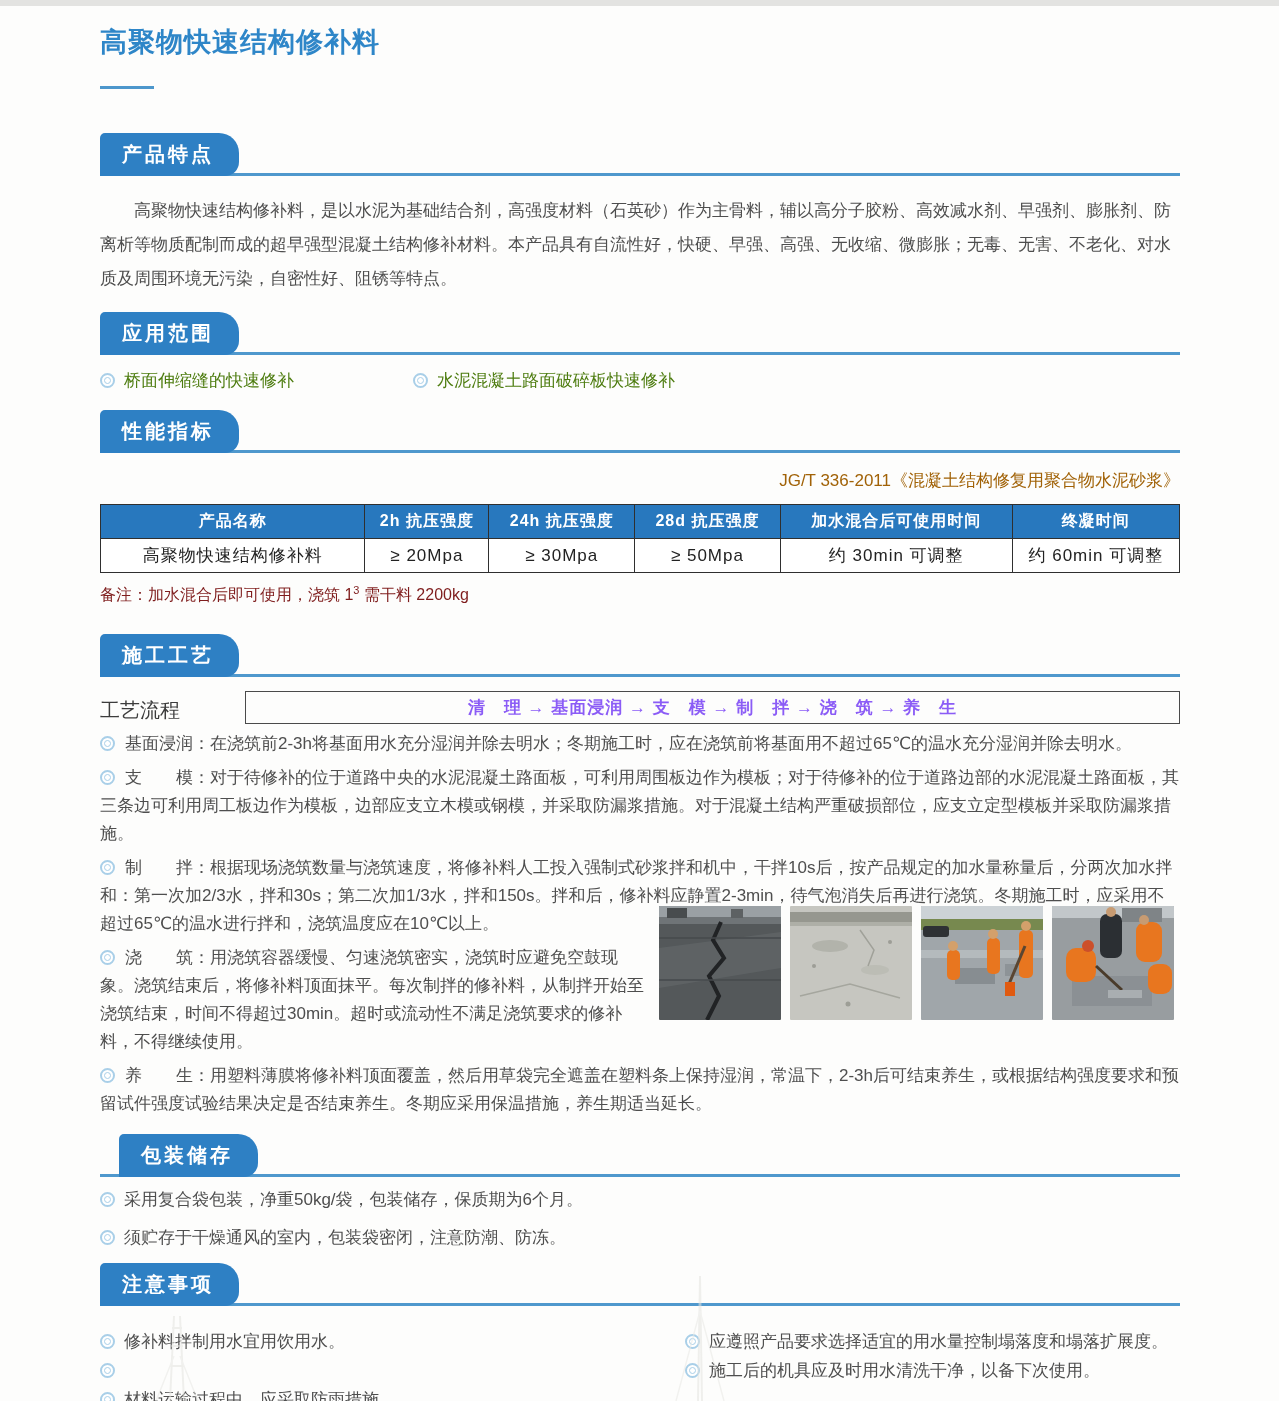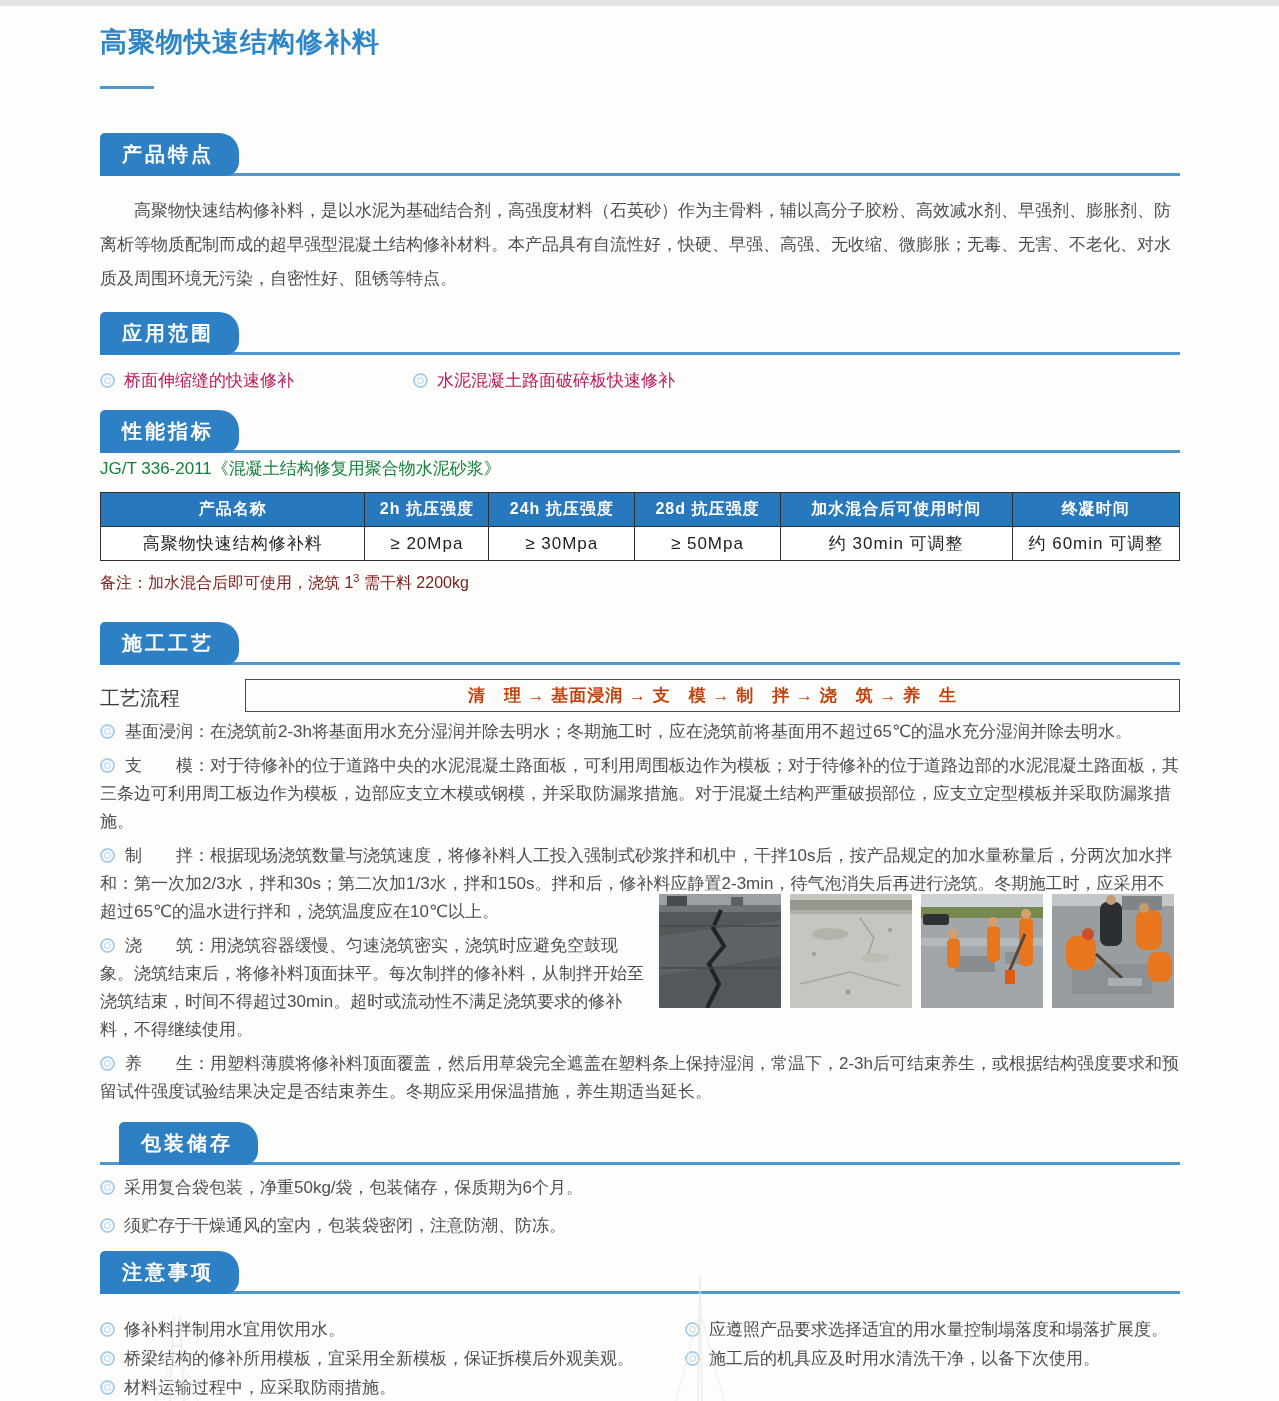--- a/index.html
+++ b/index.html
@@ -29,44 +29,44 @@
   .blt {
     display:inline-block; width:15px; height:15px; box-sizing:border-box;
     border:2px solid #a9cfe8; border-radius:50%; position:relative;
     margin-right:9px; vertical-align:-2px; background:#fff; flex:none;
   }
   .blt::after {
     content:""; position:absolute; left:2px; top:2px; width:5px; height:5px;
     border:1.5px solid #a9cfe8; border-radius:50%;
   }
 
-  .app-row { display:flex; margin-top:14px; font-size:17px; color:#be185d; }
+  .app-row { display:flex; margin-top:14px; font-size:17px; color:#4d7c0f; }
   .app-item { display:flex; align-items:center; }
   .app-item:first-child { width:313px; }
 
-  .std { text-align:left; font-size:17px; color:#15803d; margin-top:4px; }
+  .std { text-align:right; font-size:17px; color:#a16207; margin-top:16px; }
 
   table.perf { width:100%; border-collapse:collapse; margin-top:12px; }
   table.perf th {
     background:#2878be; color:#fff; font-size:16px; font-weight:600;
     padding:6px 4px; border:1px solid #2f2f2f; letter-spacing:1px;
   }
   table.perf td {
     font-size:17px; color:#222; text-align:center; padding:5px 4px;
     border:1px solid #2f2f2f; background:#ffffff; letter-spacing:1px;
   }
 
   .note { font-size:16px; color:#7f1d1d; margin-top:11px; }
   .note sup { font-size:11px; }
 
   .flow-row { display:flex; align-items:flex-end; margin-top:14px; }
   .flow-label { font-size:20px; color:#3c3c3c; width:97px; flex:none; }
   .flow-box {
     flex:1; margin-left:48px; border:1px solid #4a4a4a; text-align:center;
-    font-size:17px; font-weight:600; color:#c2410c; padding:4px 0; letter-spacing:1px;
+    font-size:17px; font-weight:600; color:#8b5cf6; padding:4px 0; letter-spacing:1px;
   }
 
   .steps { position:relative; margin-top:4px; }
   .step { font-size:17px; line-height:28px; margin:6px 0 0; color:#4e4e4e; }
   .step .blt { margin-right:10px; }
   .step.narrow { width:545px; }
 
   .photos { position:absolute; top:176px; right:6px; display:flex; gap:9px; }
   .photo { width:122px; height:114px; overflow:hidden; border-radius:1px; }
   .photo svg { display:block; width:100%; height:100%; }
@@ -262,21 +262,20 @@
         <div class="n-item">
           <span class="blt"></span>
           <span>修补料拌制用水宜用饮用水。</span>
         </div>
         <div class="n-item">
           <span class="blt"></span>
           <span>应遵照产品要求选择适宜的用水量控制塌落度和塌落扩展度。</span>
         </div>
         <div class="n-item">
           <span class="blt"></span>
-          <span>桥梁结构的修补所用模板，宜采用全新模板，保证拆模后外观美观。</span>
         </div>
         <div class="n-item">
           <span class="blt"></span>
           <span>施工后的机具应及时用水清洗干净，以备下次使用。</span>
         </div>
         <div class="n-item span2">
           <span class="blt"></span>
           <span>材料运输过程中，应采取防雨措施。</span>
         </div>
 

